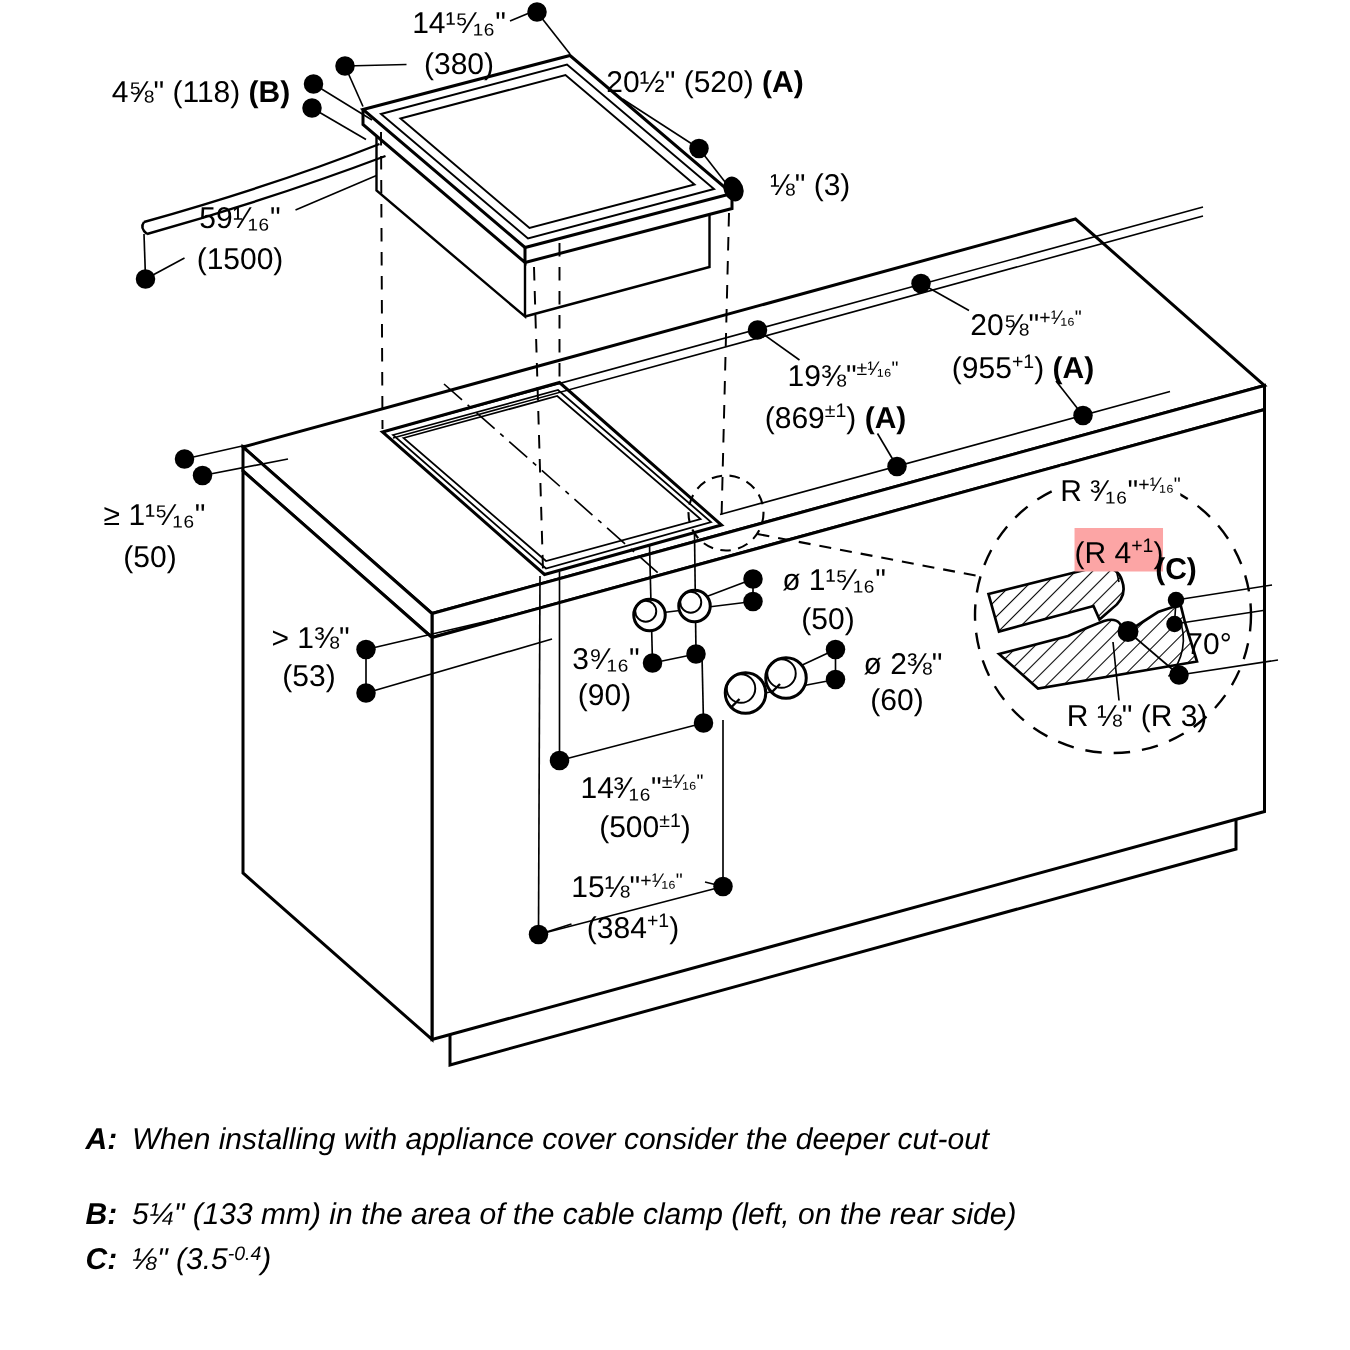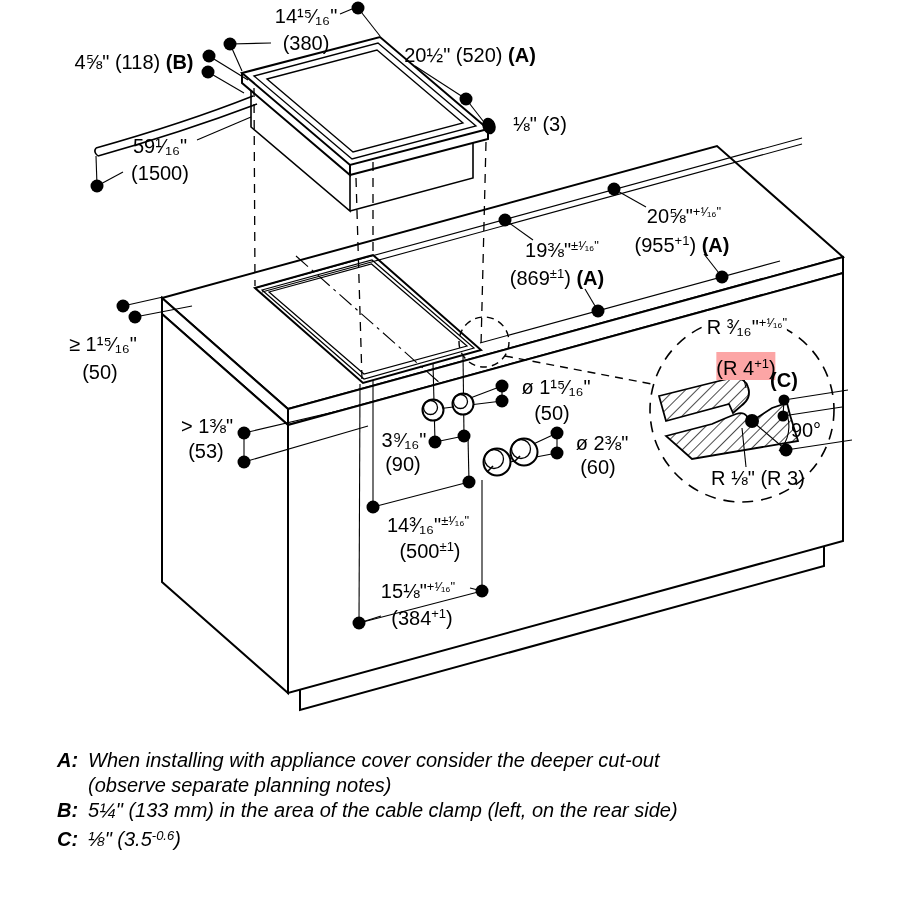--- a/index.html
+++ b/index.html
@@ -226,27 +226,26 @@
 <div class="lbl" style="left:598px;top:455px"><span>(60)</span></div>
 
 <div class="lbl" style="left:428px;top:509px"><span>14³⁄₁₆"</span><span class="sup">±¹⁄₁₆"</span></div>
 <div class="lbl" style="left:430px;top:535px"><span>(500</span><span class="sup">±1</span><span>)</span></div>
 <div class="lbl" style="left:418px;top:575px"><span>15⅛"</span><span class="sup">+¹⁄₁₆"</span></div>
 <div class="lbl" style="left:422px;top:602px"><span>(384</span><span class="sup">+1</span><span>)</span></div>
 
 <div class="lbl" style="left:747px;top:311px;background:#fff"><span>R ³⁄₁₆"</span><span class="sup">+¹⁄₁₆"</span></div>
 <div class="lbl" style="left:746px;top:352px;background:#fca5a5"><span>(R 4</span><span class="sup">+1</span><span>)</span></div>
 <div class="lbl ref" style="left:784px;top:368px"><span>(C)</span></div>
-<div class="lbl" style="left:806px;top:418px"><span>90°</span></div>
+<div class="lbl" style="left:806px;top:418px"><span>70°</span></div>
 <div class="lbl" style="left:758px;top:466px"><span>R ⅛" (R 3)</span></div>
 
 <div class="note-row" style="top:748px">
   <span class="marker">A:</span><span>When installing with appliance cover consider the deeper cut-out</span>
-  <div class="note-cont"><span>(observe separate planning notes)</span></div>
 </div>
 <div class="note-row" style="top:798px">
   <span class="marker">B:</span><span>5¼" (133 mm) in the area of the cable clamp (left, on the rear side)</span>
 </div>
 <div class="note-row" style="top:823px">
-  <span class="marker">C:</span><span>⅛" (3.5</span><span class="sup">-0.6</span><span>)</span>
+  <span class="marker">C:</span><span>⅛" (3.5</span><span class="sup">-0.4</span><span>)</span>
 </div>
 
 </div>
 
 </body></html>

